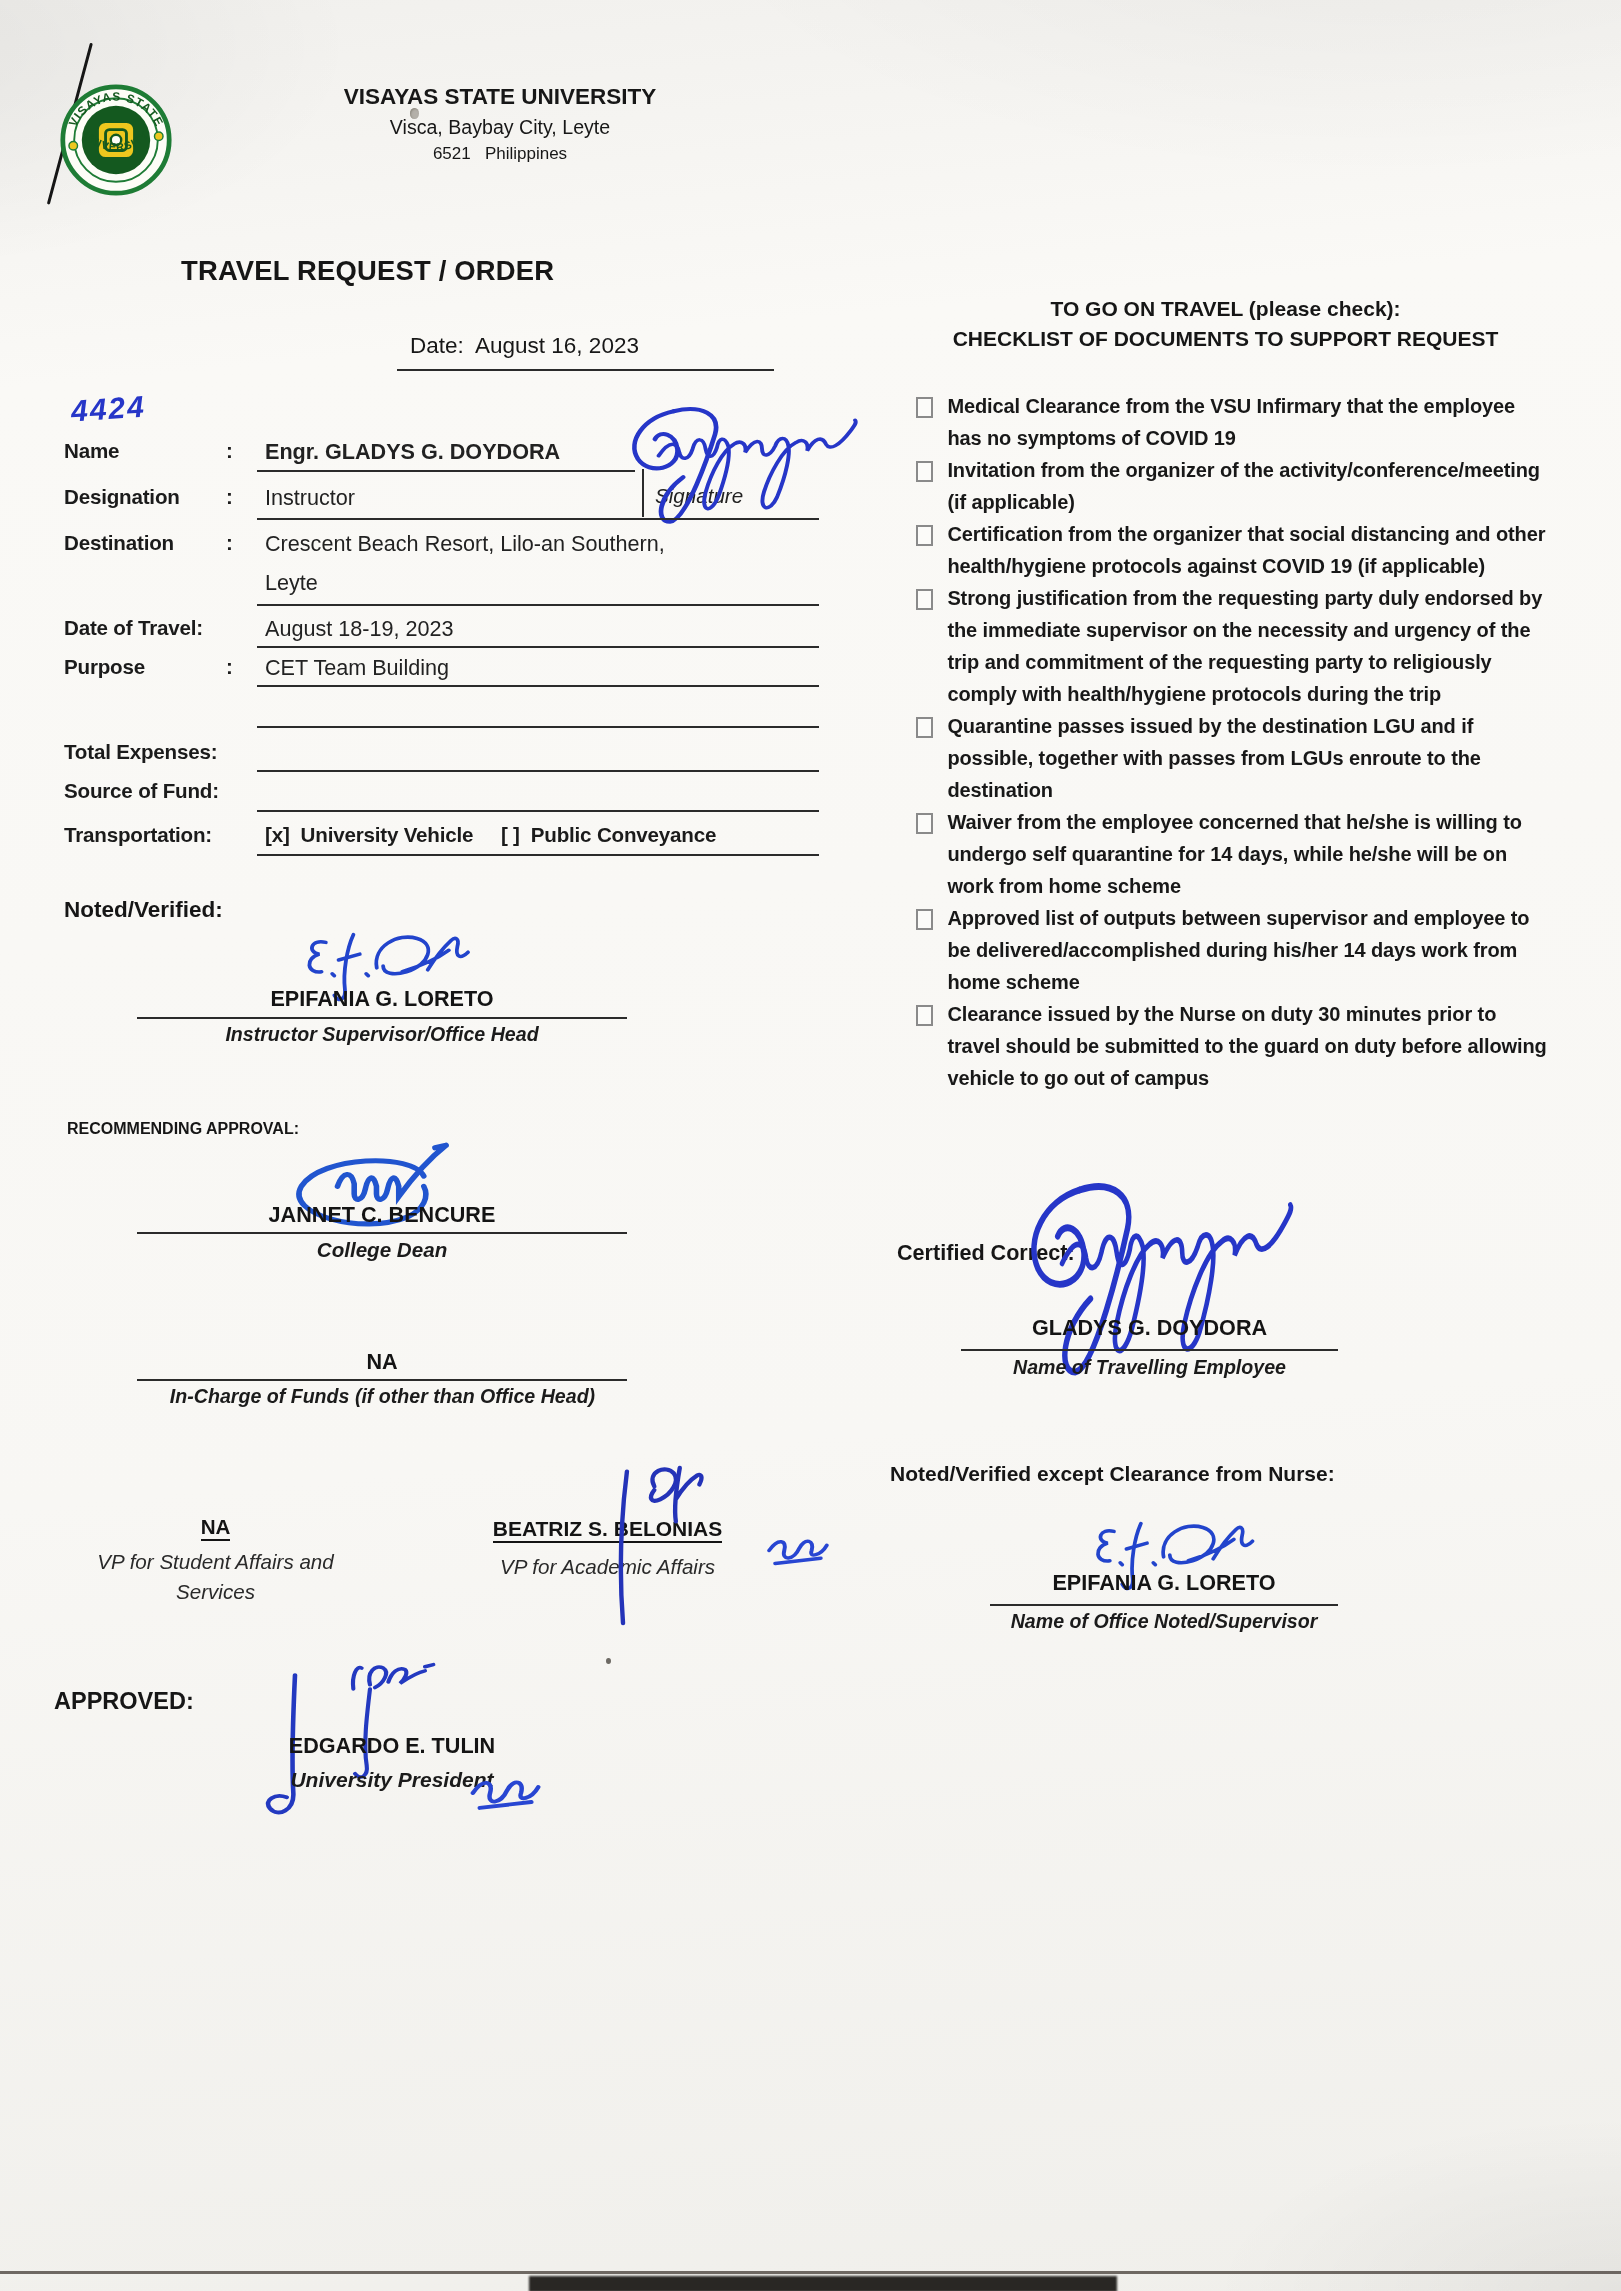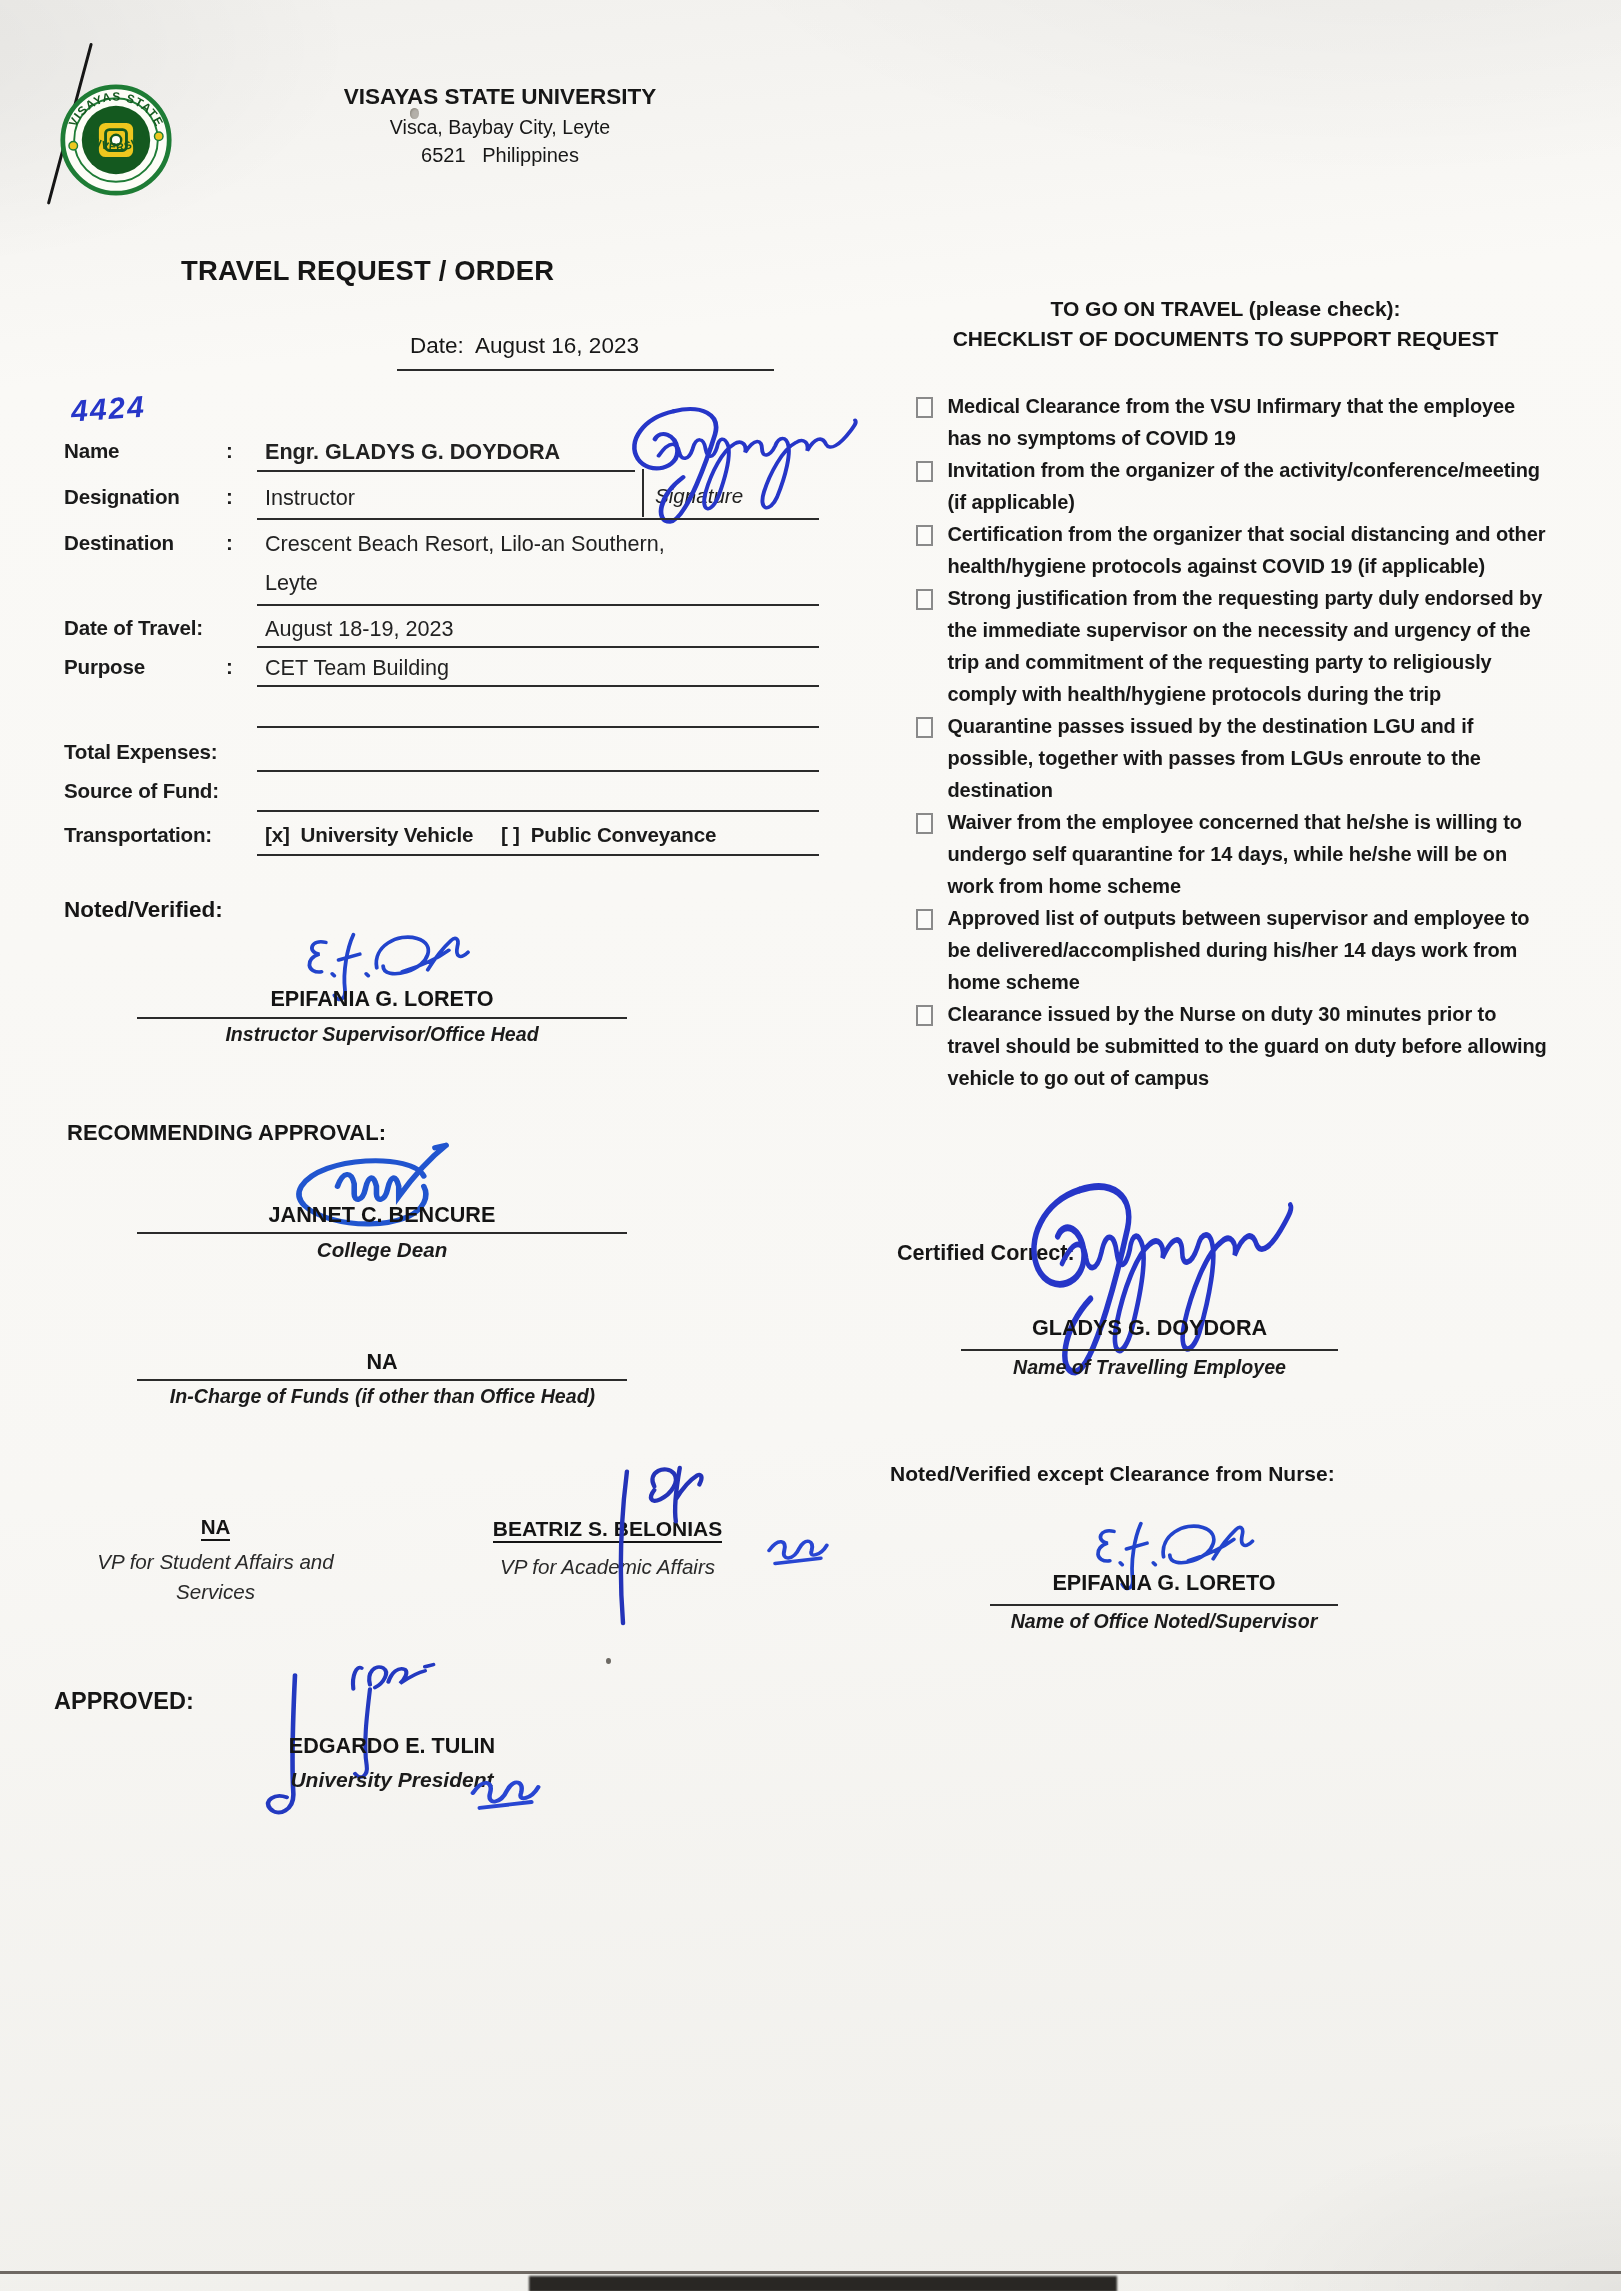--- a/index.html
+++ b/index.html
@@ -100,21 +100,21 @@
       <textPath href="#arcTop" startOffset="50%" text-anchor="middle">VISAYAS STATE</textPath>
     </text>
     <text font-size="11.5" font-weight="bold" fill="#14591f" letter-spacing="1">
       <textPath href="#arcBot" startOffset="50%" text-anchor="middle">UNIVERSITY</textPath>
     </text>
   </svg>
 
   <div class="abs center" style="left:294px;top:84px;width:412px;">
     <div class="b" style="font-size:22.5px;">VISAYAS STATE UNIVERSITY</div>
     <div style="font-size:19.6px;margin-top:5.9px;">Visca, Baybay City, Leyte</div>
-    <div class="pre" style="font-size:20px;margin-top:4.9px;text-align:center;">6521   Philippines</div>
+    <div class="pre" style="font-size:17px;margin-top:4.9px;text-align:center;">6521   Philippines</div>
   </div>
 
   <div class="abs heading" style="left:181px;top:255px;font-size:27.4px;letter-spacing:0.2px;">TRAVEL REQUEST / ORDER</div>
   <div class="abs pre" style="left:410px;top:333px;font-size:22.5px;">Date:  August 16, 2023</div>
   <div class="rule" style="left:397px;top:369px;width:377px;"></div>
 
   <div class="abs ink b i" style="left:71px;top:392px;font-size:30px;transform:rotate(-4deg);letter-spacing:2px;">4424</div>
 
   <div class="abs" style="left:64px;top:439px;width:757px;">
     <span class="lbl">Name</span>
@@ -168,21 +168,21 @@
   <div class="rule" style="left:257px;top:854px;width:562px;"></div>
 
   <div class="abs heading" style="left:64px;top:897px;font-size:22.5px;">Noted/Verified:</div>
   <svg class="sig" style="left:294px;top:913px;" width="191" height="98" viewBox="0 0 195 100">
       <use href="#sym-sig-loreto"></use>
     </svg>
   <div class="abs center nameline" style="left:137px;top:986px;width:490px;">EPIFANIA G. LORETO</div>
   <div class="rule" style="left:137px;top:1017px;width:490px;"></div>
   <div class="abs center titleline" style="left:137px;top:1023px;width:490px;">Instructor Supervisor/Office Head</div>
 
-  <div class="abs heading" style="left:67px;top:1120px;font-size:22px;">RECOMMENDING APPROVAL:</div>
+  <div class="abs heading" style="left:67px;top:1120px;font-size:16px;">RECOMMENDING APPROVAL:</div>
   <svg class="sig" style="left:279px;top:1140px;" width="181" height="103" viewBox="0 0 185 105">
       <use href="#sym-sig-bencure"></use>
     </svg>
   <div class="abs center nameline" style="left:137px;top:1202px;width:490px;">JANNET C. BENCURE</div>
   <div class="rule" style="left:137px;top:1232px;width:490px;"></div>
   <div class="abs center titleline" style="left:137px;top:1238px;width:490px;font-size:20.6px;">College Dean</div>
 
   <div class="abs center nameline" style="left:137px;top:1349px;width:490px;">NA</div>
   <div class="rule" style="left:137px;top:1379px;width:490px;"></div>
   <div class="abs center titleline" style="left:123px;top:1385px;width:519px;">In-Charge of Funds (if other than Office Head)</div>

